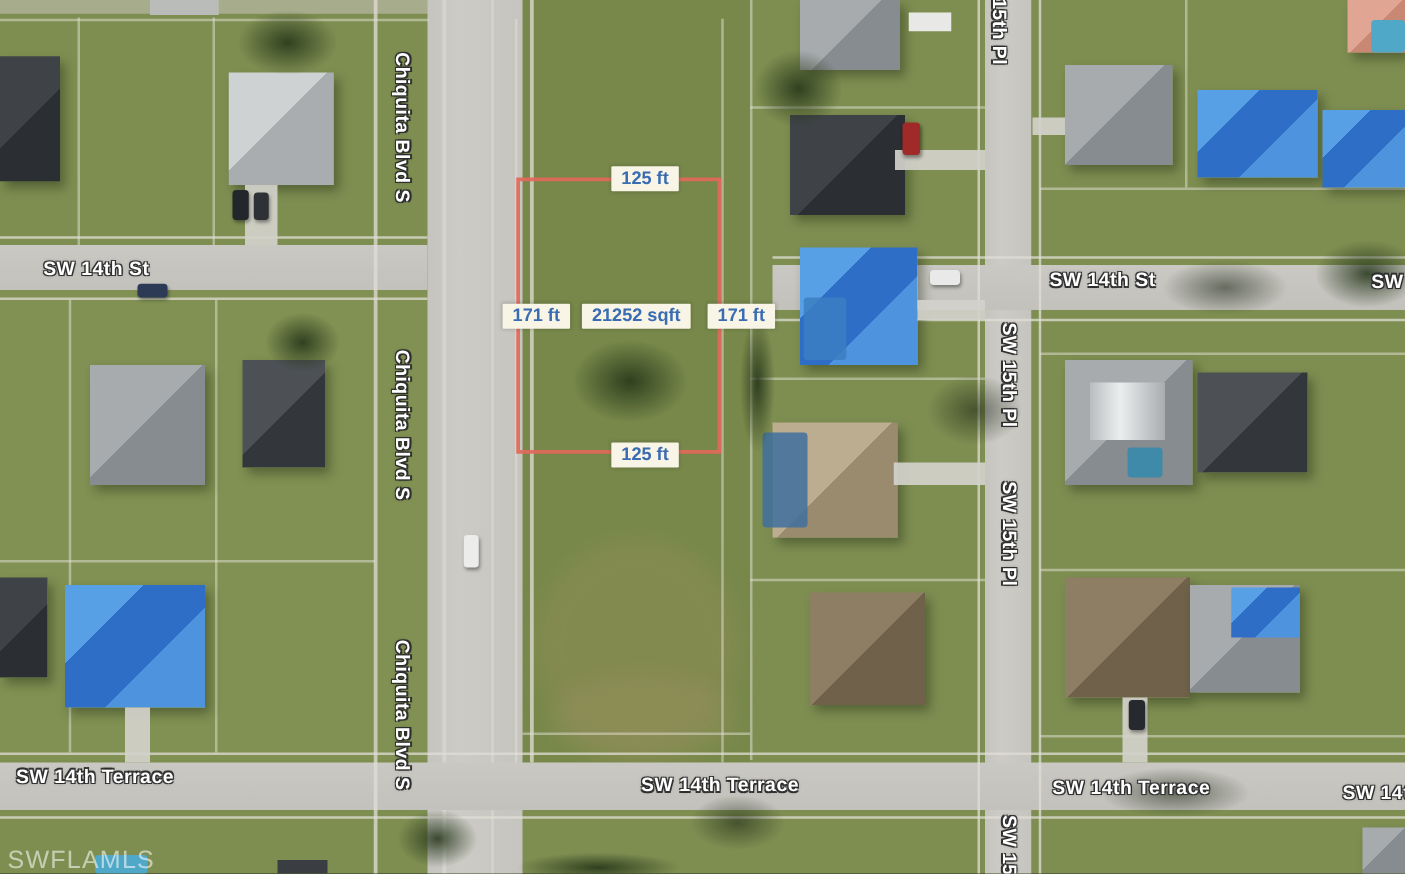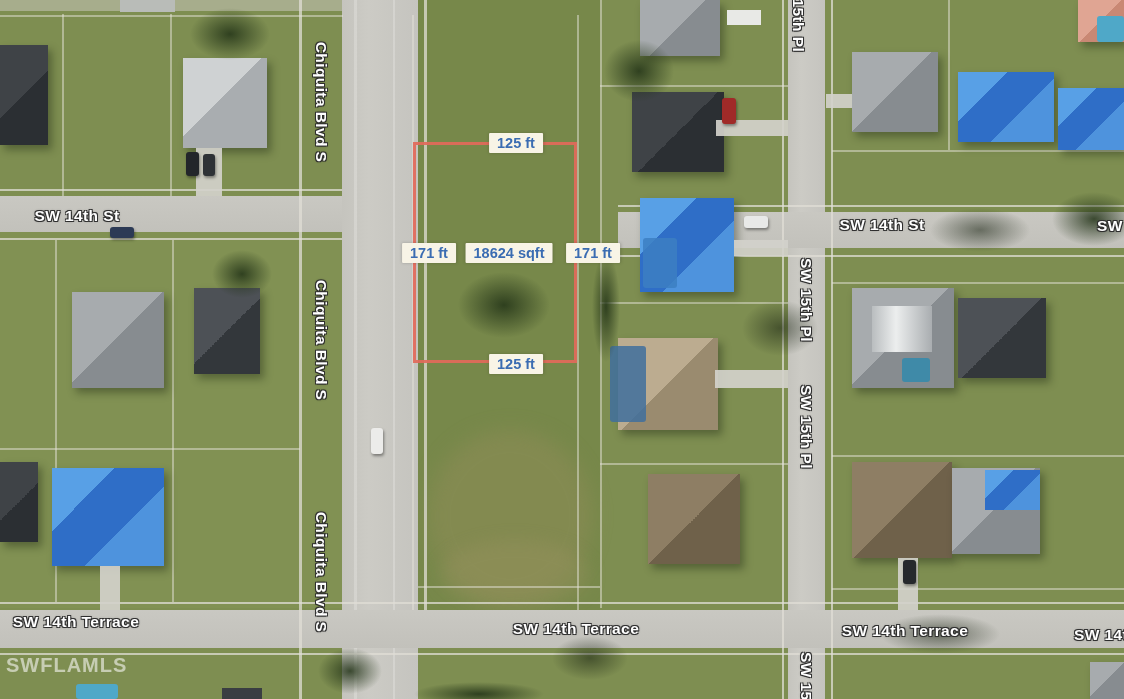--- a/index.html
+++ b/index.html
@@ -49,22 +49,22 @@
 
   .street { position:absolute; color:#fff; font-size:15.5px; font-weight:700;
             letter-spacing:.4px; white-space:nowrap;
             text-shadow:-1px -1px 0 rgba(45,45,45,.95), 1px -1px 0 rgba(45,45,45,.95),
                         -1px 1px 0 rgba(45,45,45,.95), 1px 1px 0 rgba(45,45,45,.95),
                          0 0 3px rgba(0,0,0,.45); }
   .street.h { transform:translate(-50%,-50%); }
   .street.v { writing-mode:vertical-rl; transform:translate(-50%,-50%); }
   .street.vclip { writing-mode:vertical-rl; }
 
-  .watermark { position:absolute; left:6px; top:654px; color:rgba(252,252,250,.58);
-               font-size:20px; font-weight:700; letter-spacing:1px; }
+  .watermark { position:absolute; left:6px; top:677px; color:rgba(252,252,250,.58);
+               font-size:20px; font-weight:400; letter-spacing:1px; }
 </style>
 </head>
 <body>
 
 <div class="scene">
 
   <div class="patch" style="left:418px;top:0;width:182px;height:610px;background:#77884a;"></div>
   <div class="patch" style="left:0;top:232px;width:342px;height:376px;background:rgba(138,154,90,.25);"></div>
   <div class="patch" style="left:825px;top:0;width:299px;height:699px;background:rgba(130,146,84,.2);"></div>
   <div class="patch" style="left:428px;top:430px;width:164px;height:172px;border-radius:50%;filter:blur(10px);background:rgba(152,142,92,.38);"></div>
@@ -168,21 +168,21 @@
   <div class="tree" style="left:1052px;top:192px;width:84px;height:54px;"></div>
   <div class="shadow" style="left:552px;top:636px;width:76px;height:44px;"></div>
   <div class="tree" style="left:318px;top:648px;width:64px;height:46px;"></div>
   <div class="tree" style="left:414px;top:682px;width:130px;height:24px;border-radius:12px;"></div>
   <div class="shadow" style="left:880px;top:614px;width:120px;height:40px;"></div>
 
   <div class="boundary" style="left:413px;top:142px;width:164px;height:221px;"></div>
 
   <div class="mlabel" style="left:516px;top:143px;">125 ft</div>
   <div class="mlabel" style="left:429px;top:253px;">171 ft</div>
-  <div class="mlabel" style="left:509px;top:253px;">18624 sqft</div>
+  <div class="mlabel" style="left:509px;top:253px;">21252 sqft</div>
   <div class="mlabel" style="left:593px;top:253px;">171 ft</div>
   <div class="mlabel" style="left:516px;top:364px;">125 ft</div>
 
   <div class="street h" style="left:77px;top:216px;">SW 14th St</div>
   <div class="street h" style="left:882px;top:225px;">SW 14th St</div>
   <div class="street" style="left:1097px;top:217px;">SW 14th St</div>
 
   <div class="street v" style="left:321px;top:102px;">Chiquita Blvd S</div>
   <div class="street v" style="left:321px;top:340px;">Chiquita Blvd S</div>
   <div class="street v" style="left:321px;top:572px;">Chiquita Blvd S</div>

